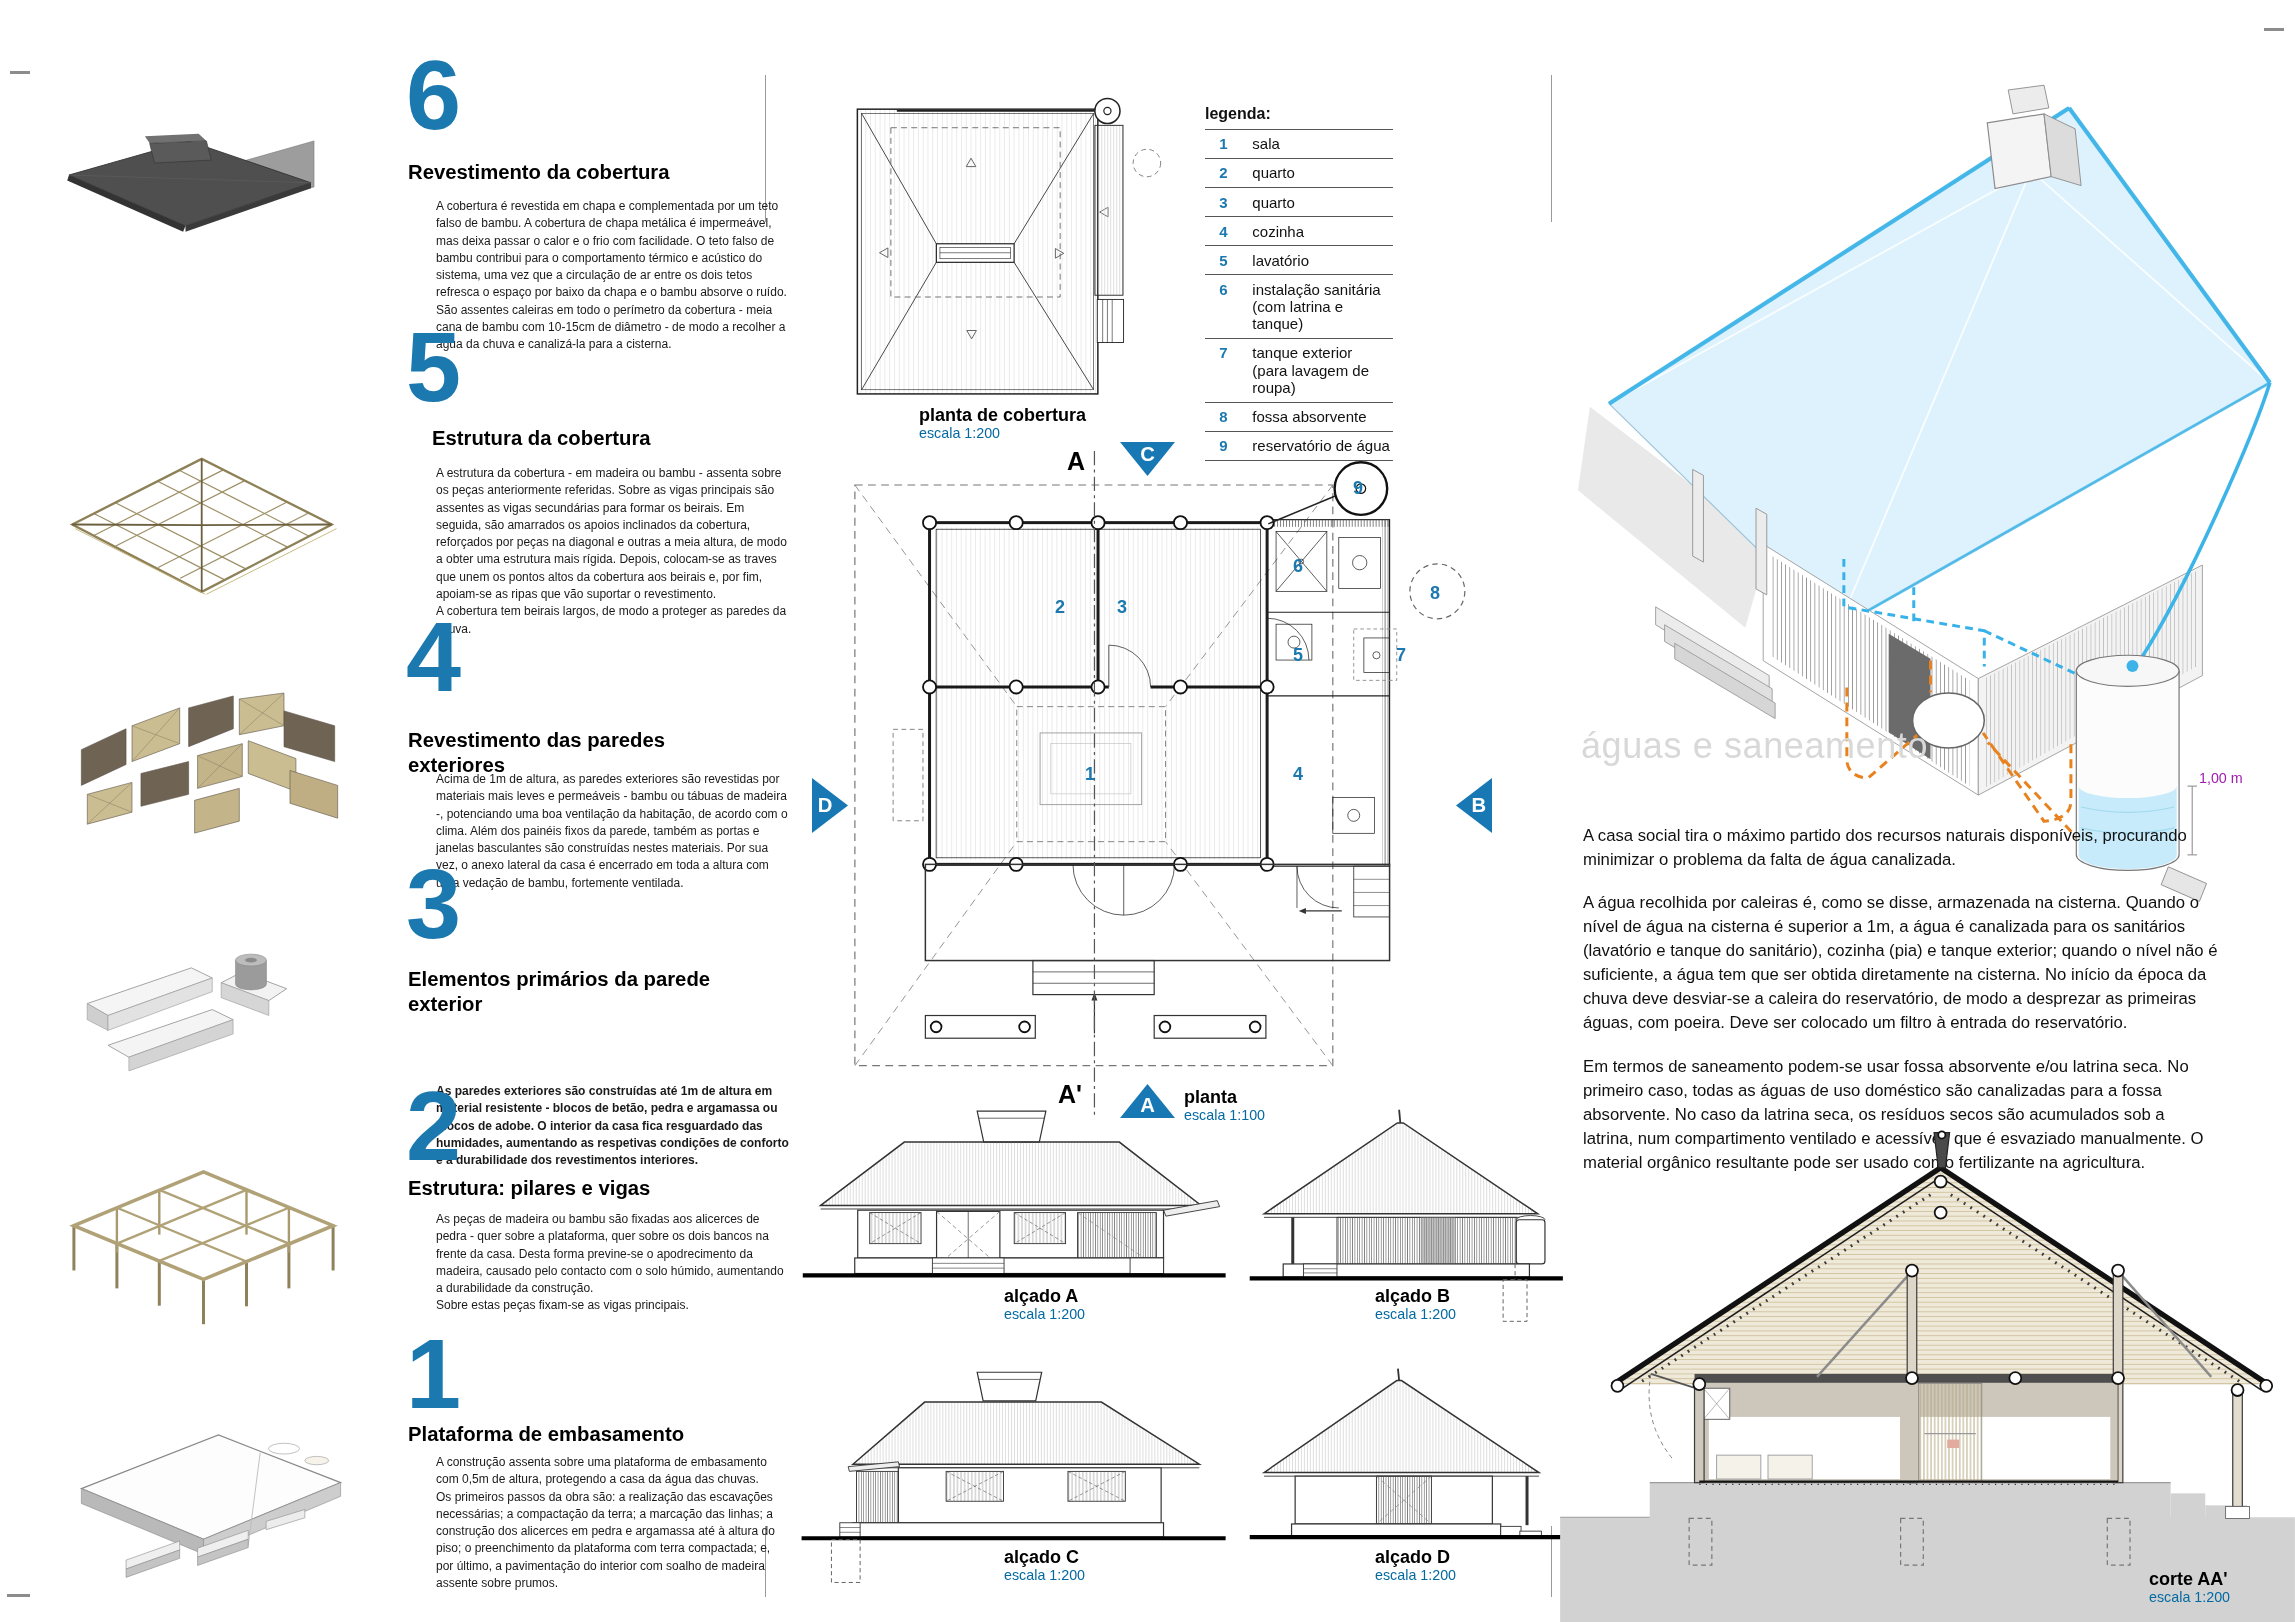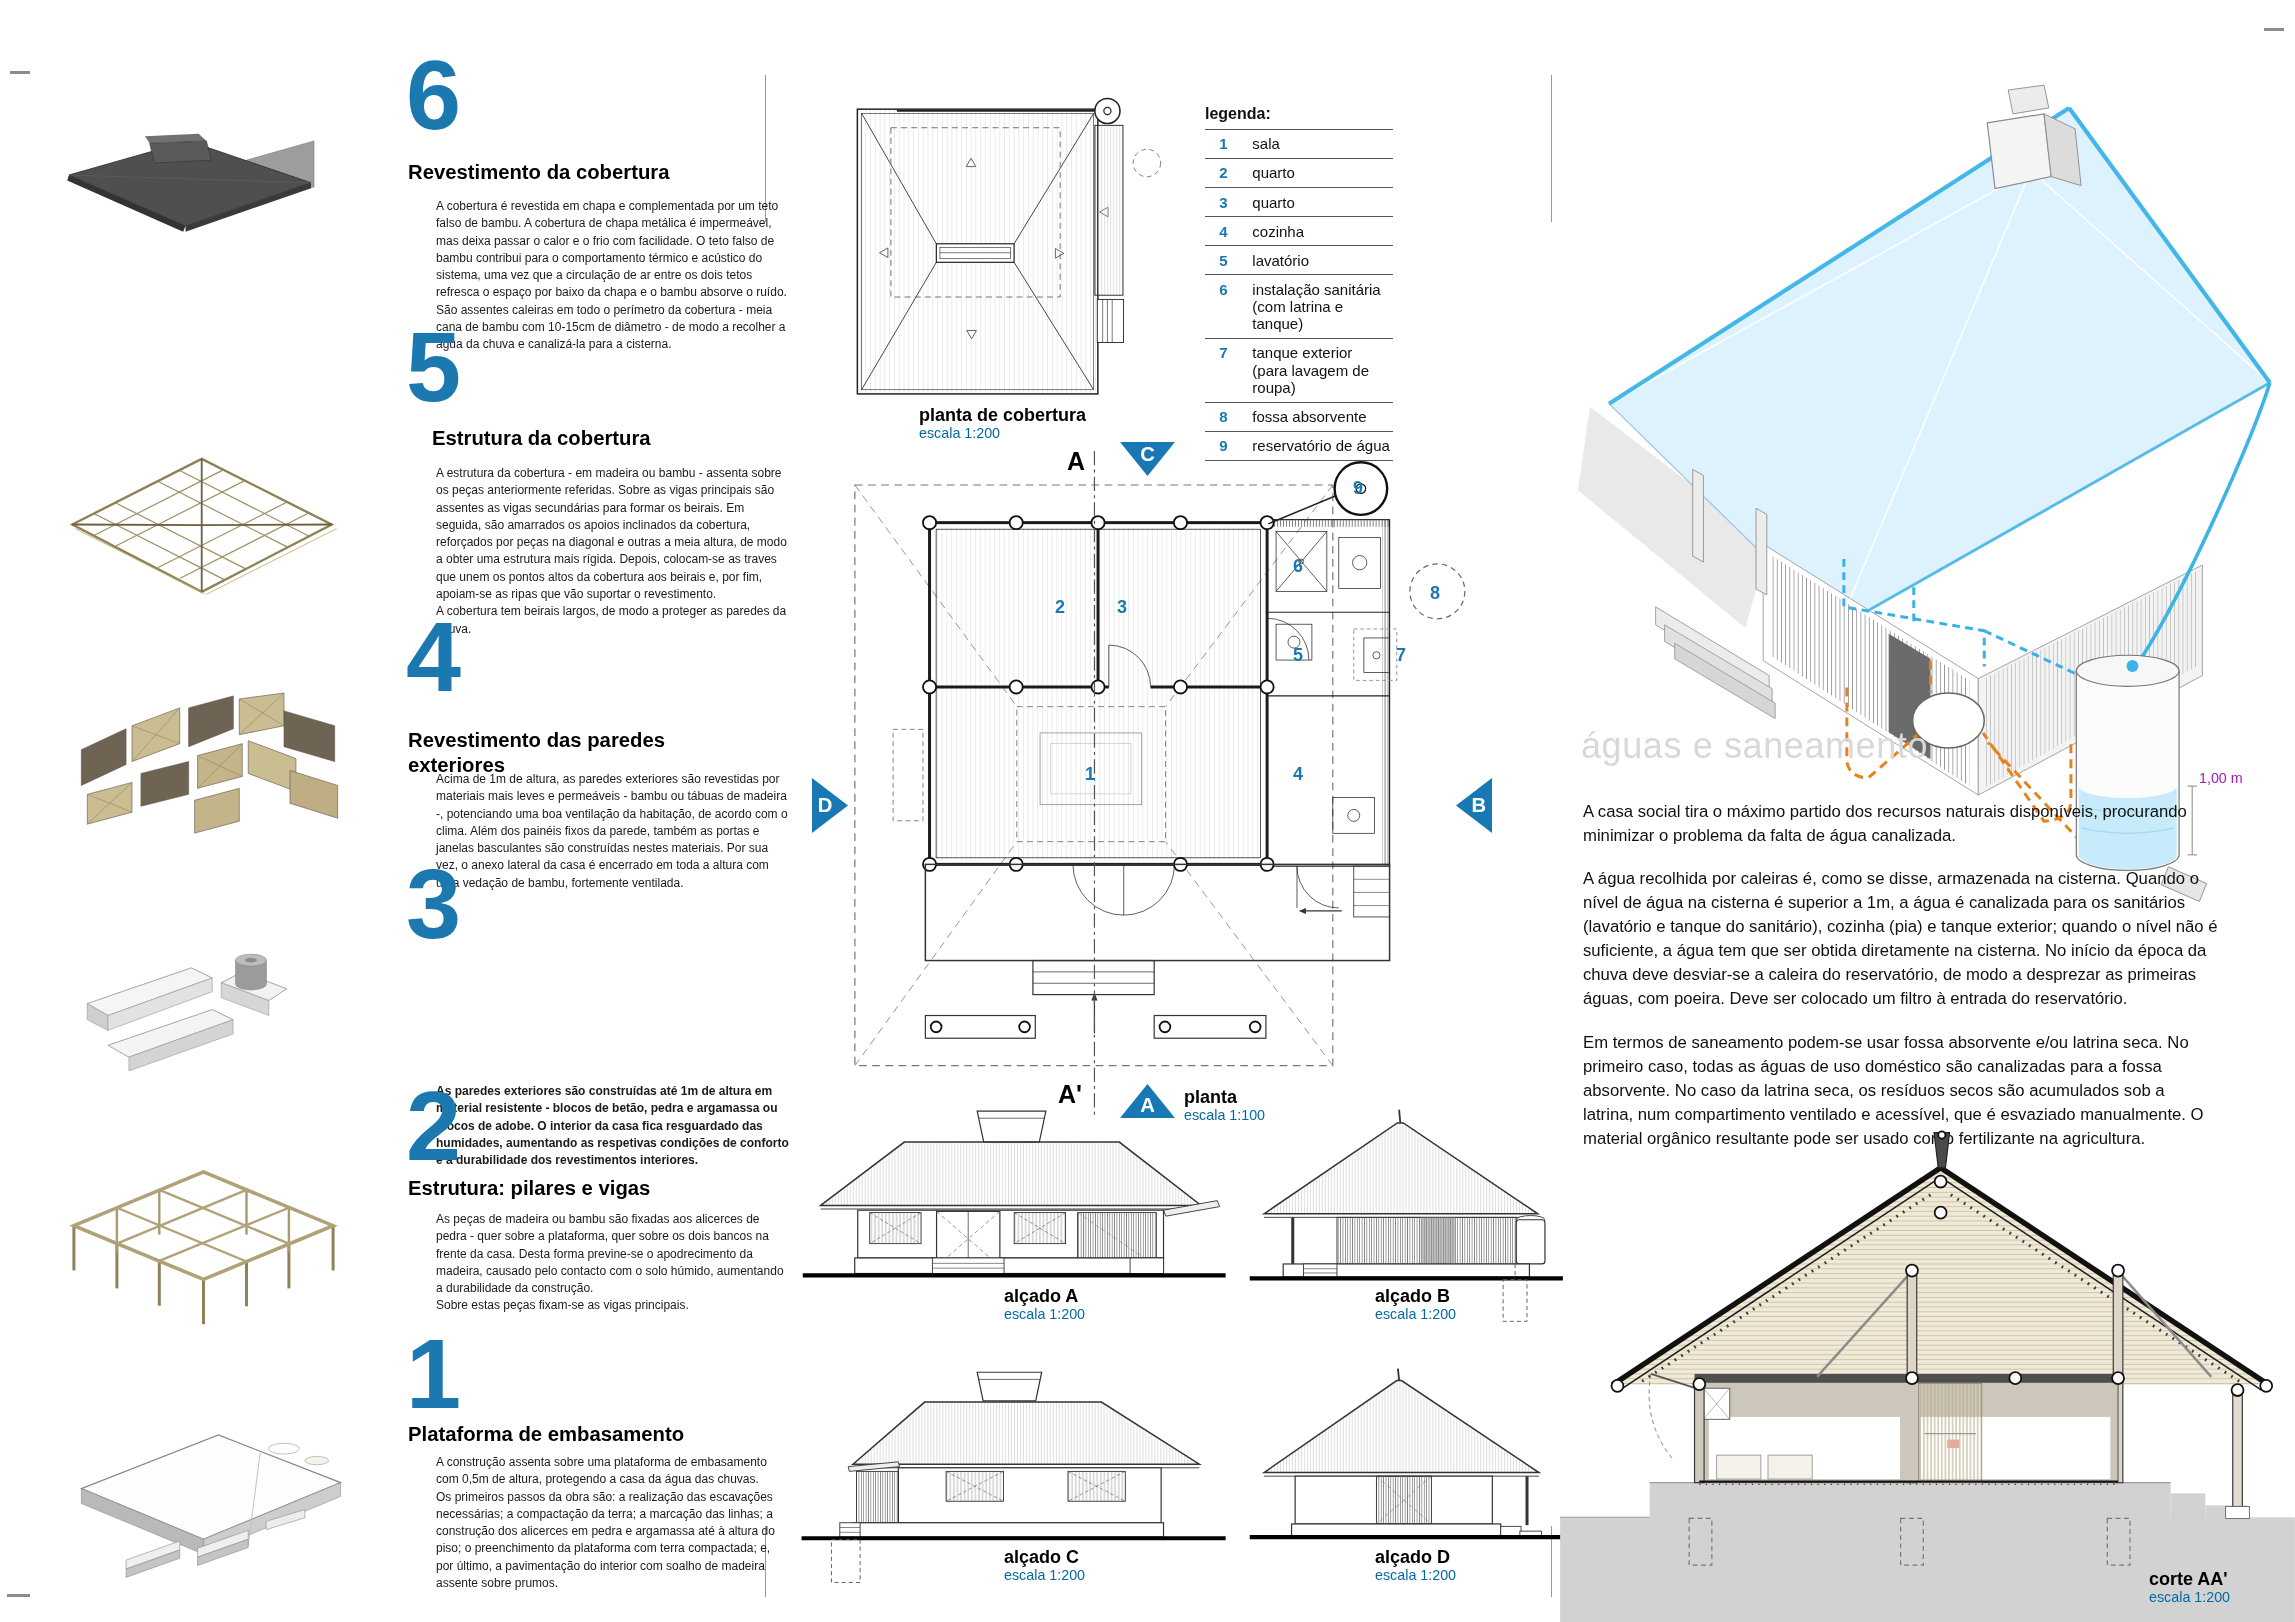--- a/index.html
+++ b/index.html
@@ -22,21 +22,21 @@
   .trileft{clip-path:polygon(100% 0,100% 100%,0 50%);}
   .mark{position:absolute;background:#8c8c8c;}
   .vrule{position:absolute;width:1.2px;background:#9a9a9a;}
   .legend{position:absolute;left:1205px;top:105px;width:188px;}
   .legend .ltitle{font-size:16px;font-weight:bold;margin-bottom:6px;}
   .legend .lrow{display:flex;border-top:1.2px solid #555;padding:5.4px 0 5.4px 14.3px;align-items:flex-start;}
   .legend .lrow:last-child{border-bottom:1.2px solid #555;}
   .legend .lnum{width:33px;flex:0 0 33px;color:#1b79af;font-weight:bold;font-size:15px;line-height:17.3px;}
   .legend .llab{font-size:15px;line-height:17.3px;color:#111;white-space:pre-line;}
   .rtitle{font-size:36px;color:#d8d8d8;letter-spacing:0.6px;}
-  .rpara{font-size:16.7px;line-height:24px;color:#101010;width:635px;}
+  .rpara{font-size:16.7px;line-height:24px;color:#101010;width:635px;margin-top:24px;}
   .dimlbl{font-size:14.3px;color:#a21caf;}
   svg{position:absolute;overflow:visible;}
   .ln{stroke:#1f1f1f;stroke-width:2;fill:none;}
   .t1{stroke-width:1.2}
   .post{fill:#fff;stroke:#111;stroke-width:3;}
 </style>
 </head>
 <body>
 
 <div id="sheet">
@@ -204,20 +204,21 @@
   <div class="abs stepnum" style="left:406px;top:317px;">5</div>
   <div class="abs steptitle" style="left:432px;top:426px;">Estrutura da cobertura</div>
   <div class="abs stepbody" style="left:408px;top:465px;">A estrutura da cobertura - em madeira ou bambu - assenta sobre os peças anteriormente referidas. Sobre as vigas principais são assentes as vigas secundárias para formar os beirais. Em seguida, são amarrados os apoios inclinados da cobertura, reforçados por peças na diagonal e outras a meia altura, de modo a obter uma estrutura mais rígida. Depois, colocam-se as traves que unem os pontos altos da cobertura aos beirais e, por fim, apoiam-se as ripas que vão suportar o revestimento.
 A cobertura tem beirais largos, de modo a proteger as paredes da chuva.</div>
 
   <div class="abs stepnum" style="left:406px;top:607px;">4</div>
   <div class="abs steptitle" style="left:408px;top:728px;">Revestimento das paredes exteriores</div>
   <div class="abs stepbody" style="left:408px;top:771px;">Acima de 1m de altura, as paredes exteriores são revestidas por materiais mais leves e permeáveis - bambu ou tábuas de madeira -, potenciando uma boa ventilação da habitação, de acordo com o clima. Além dos painéis fixos da parede, também as portas e janelas basculantes são construídas nestes materiais. Por sua vez, o anexo lateral da casa é encerrado em toda a altura com uma vedação de bambu, fortemente ventilada.</div>
 
   <div class="abs stepnum" style="left:406px;top:854px;">3</div>
+  <div class="abs steptitle" style="left:408px;top:967px;width:311px;">Elementos primários da parede exterior</div>
   <div class="abs stepbody" style="left:408px;top:1083px;font-weight:bold;">As paredes exteriores são construídas até 1m de altura em material resistente - blocos de betão, pedra e argamassa ou blocos de adobe. O interior da casa fica resguardado das humidades, aumentando as respetivas condições de conforto e a durabilidade dos revestimentos interiores.</div>
 
   <div class="abs stepnum" style="left:406px;top:1076px;">2</div>
   <div class="abs steptitle" style="left:408px;top:1176px;">Estrutura: pilares e vigas</div>
   <div class="abs stepbody" style="left:408px;top:1211px;">As peças de madeira ou bambu são fixadas aos alicerces de pedra - quer sobre a plataforma, quer sobre os dois bancos na frente da casa. Desta forma previne-se o apodrecimento da madeira, causado pelo contacto com o solo húmido, aumentando a durabilidade da construção.
 Sobre estas peças fixam-se as vigas principais.</div>
 
   <div class="abs stepnum" style="left:406px;top:1324px;">1</div>
   <div class="abs steptitle" style="left:408px;top:1422px;">Plataforma de embasamento</div>
   <div class="abs stepbody" style="left:408px;top:1454px;">A construção assenta sobre uma plataforma de embasamento com 0,5m de altura, protegendo a casa da água das chuvas.

